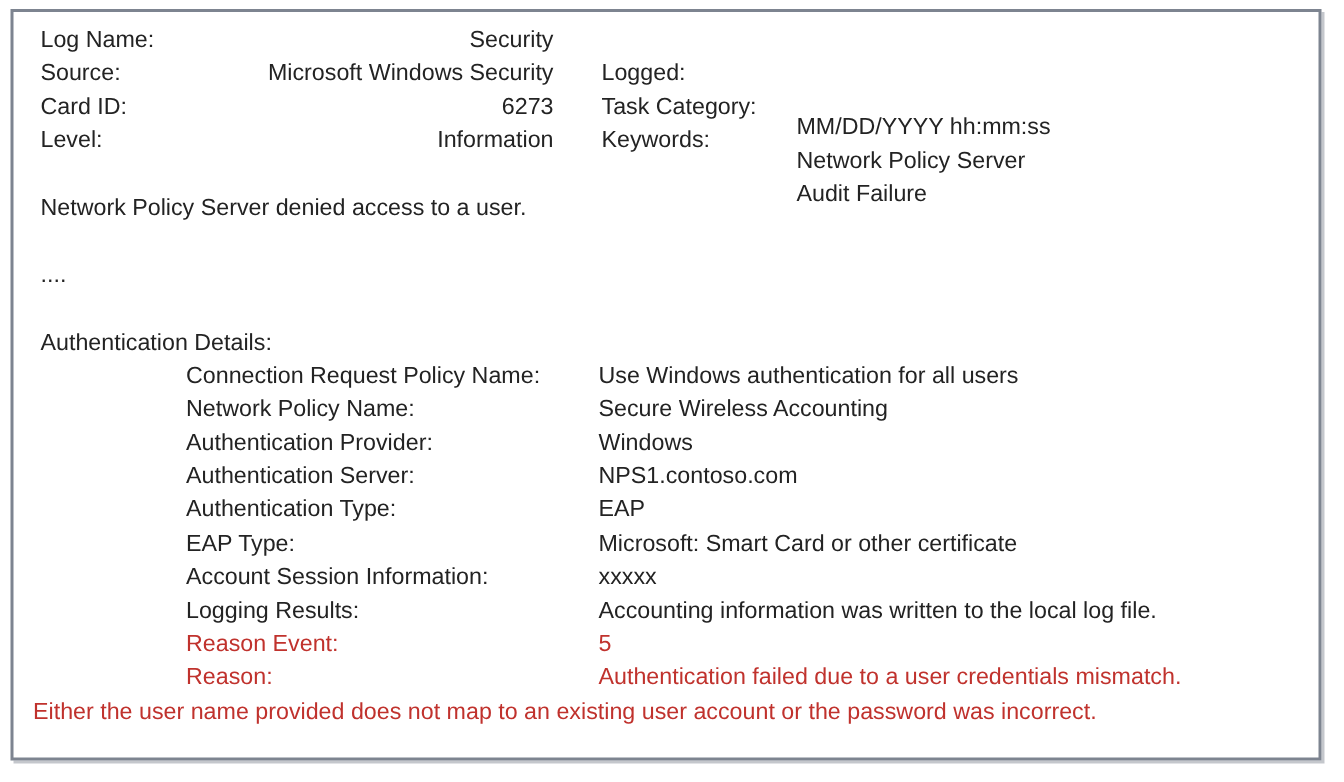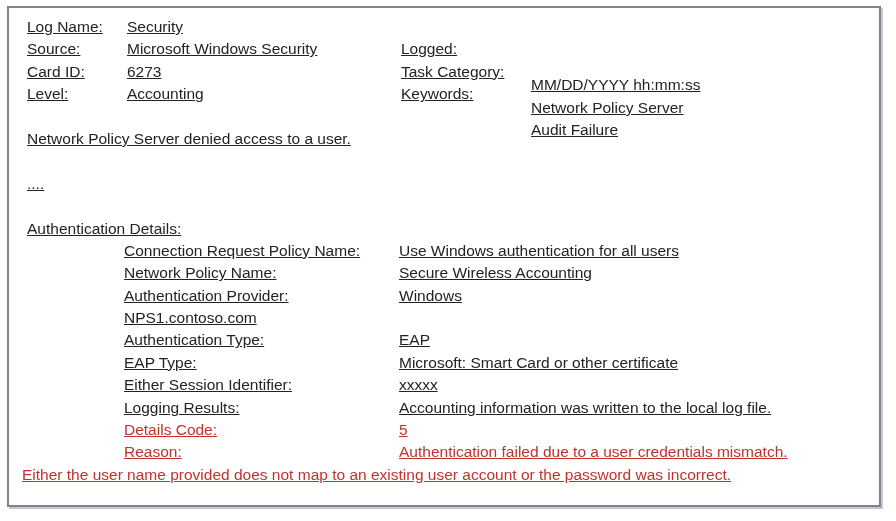--- a/index.html
+++ b/index.html
@@ -27,26 +27,25 @@
     box-sizing: border-box;
     padding: 8px 4px 0 18px;
     color: #232323;
     font-size: 15.5px;
   }
   .row {
     display: flex;
     height: 22.4px;
     line-height: 22.4px;
     white-space: nowrap;
-    text-decoration: underline;
   }
   .blank { height: 22.4px; }
   
   .h-label  { width: 100px; flex: 0 0 auto; }
-  .h-value  { width: 242px; flex: 0 0 auto; }
+  .h-value  { width: 242px; flex: 0 0 auto; text-align: right; }
   .h-label2 { width: 130px; flex: 0 0 auto; margin-left: 32px; }
   .h-value2 { flex: 1 1 auto; margin-top: 36px; }
   
   .d-indent { width: 97px;  flex: 0 0 auto; }
   .d-label  { width: 275px; flex: 0 0 auto; }
   .d-value  { flex: 1 1 auto; }
   .red { color: #c0322d; }
   .footer-note { margin-left: -5px; }
 </style>
 </head>
@@ -68,21 +67,21 @@
       <span class="h-value2">MM/DD/YYYY hh:mm:ss</span>
     </div>
     <div class="row">
       <span class="h-label">Card ID:</span>
       <span class="h-value">6273</span>
       <span class="h-label2">Task Category:</span>
       <span class="h-value2">Network Policy Server</span>
     </div>
     <div class="row">
       <span class="h-label">Level:</span>
-      <span class="h-value">Accounting</span>
+      <span class="h-value">Information</span>
       <span class="h-label2">Keywords:</span>
       <span class="h-value2">Audit Failure</span>
     </div>
 
     <div class="blank"></div>
 
     <div class="row">
       <span>Network Policy Server denied access to a user.</span>
     </div>
 
@@ -108,45 +107,46 @@
       <span class="d-label">Network Policy Name:</span>
       <span class="d-value">Secure Wireless Accounting</span>
     </div>
     <div class="row">
       <span class="d-indent"></span>
       <span class="d-label">Authentication Provider:</span>
       <span class="d-value">Windows</span>
     </div>
     <div class="row">
       <span class="d-indent"></span>
+      <span class="d-label">Authentication Server:</span>
       <span class="d-value">NPS1.contoso.com</span>
     </div>
     <div class="row">
       <span class="d-indent"></span>
       <span class="d-label">Authentication Type:</span>
       <span class="d-value">EAP</span>
     </div>
     <div class="row">
       <span class="d-indent"></span>
       <span class="d-label">EAP Type:</span>
       <span class="d-value">Microsoft: Smart Card or other certificate</span>
     </div>
     <div class="row">
       <span class="d-indent"></span>
-      <span class="d-label">Either Session Identifier:</span>
+      <span class="d-label">Account Session Information:</span>
       <span class="d-value">xxxxx</span>
     </div>
     <div class="row">
       <span class="d-indent"></span>
       <span class="d-label">Logging Results:</span>
       <span class="d-value">Accounting information was written to the local log file.</span>
     </div>
     <div class="row red">
       <span class="d-indent"></span>
-      <span class="d-label">Details Code:</span>
+      <span class="d-label">Reason Event:</span>
       <span class="d-value">5</span>
     </div>
     <div class="row red">
       <span class="d-indent"></span>
       <span class="d-label">Reason:</span>
       <span class="d-value">Authentication failed due to a user credentials mismatch.</span>
     </div>
 
     <div class="row red footer-note">
       <span>Either the user name provided does not map to an existing user account or the password was incorrect.</span>

